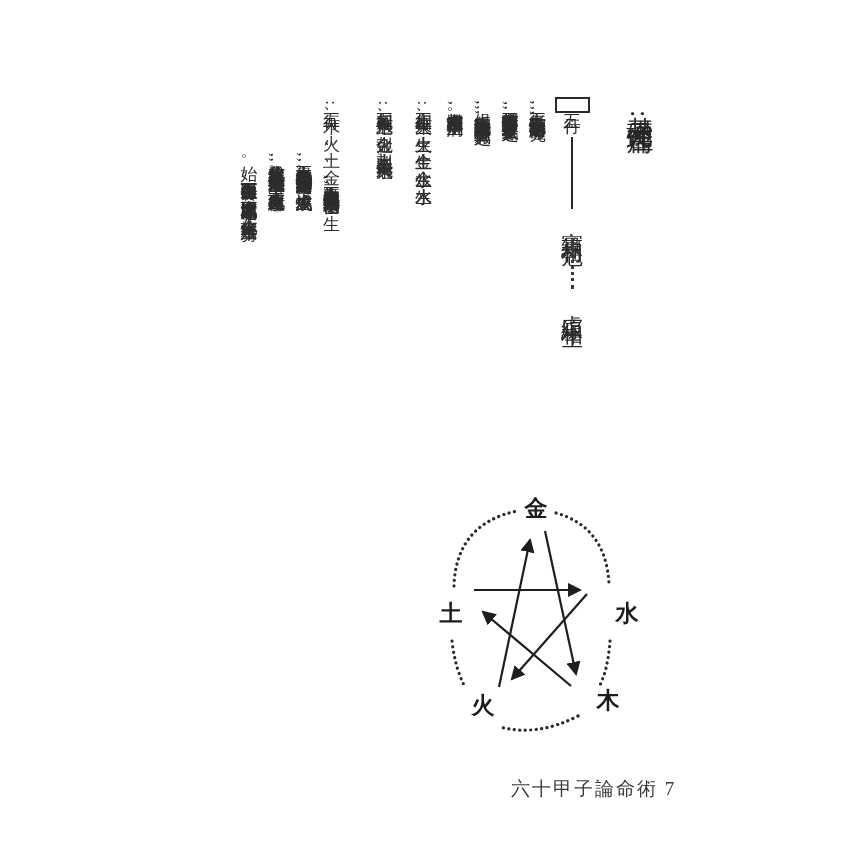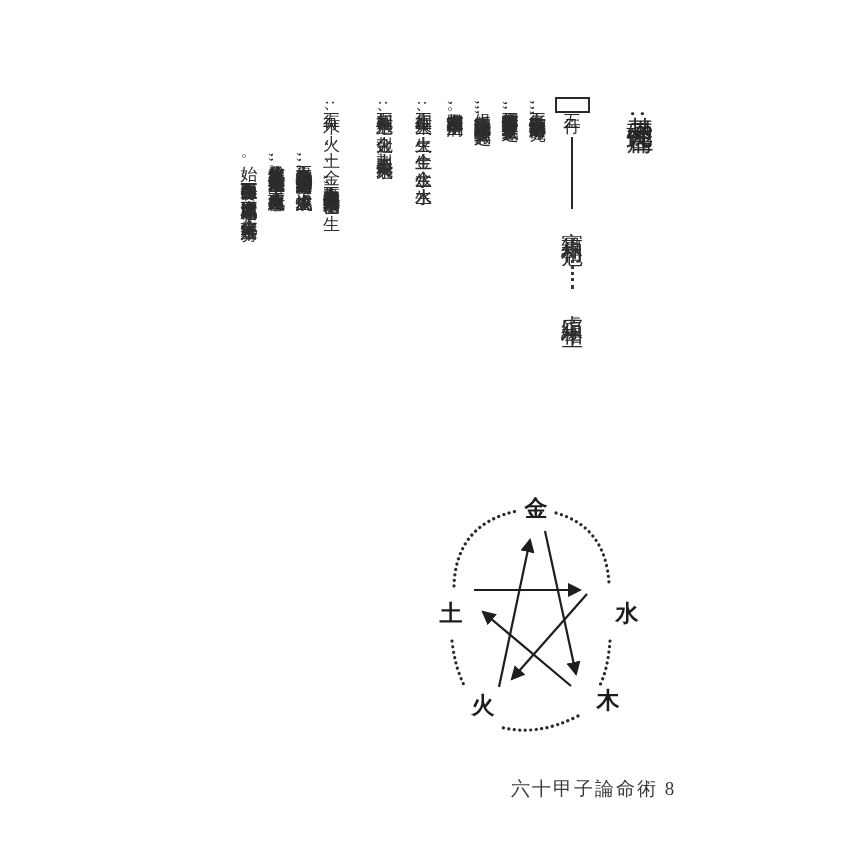--- a/index.html
+++ b/index.html
@@ -121,15 +121,15 @@
     <path class="solid-arrow" marker-end="url(#arrowhead)" d="M 545,531 L 576,674"></path>
     <path class="solid-arrow" marker-end="url(#arrowhead)" d="M 571,686 L 483,612"></path>
 
     <text x="536" y="516" text-anchor="middle">金</text>
     <text x="451" y="621" text-anchor="middle">土</text>
     <text x="627" y="621" text-anchor="middle">水</text>
     <text x="483" y="713" text-anchor="middle">火</text>
     <text x="608" y="708" text-anchor="middle">木</text>
   </svg>
 
-  <div class="page-footer">六十甲子論命術 8</div>
+  <div class="page-footer">六十甲子論命術 7</div>
 
 </div>
 
 </body></html>

